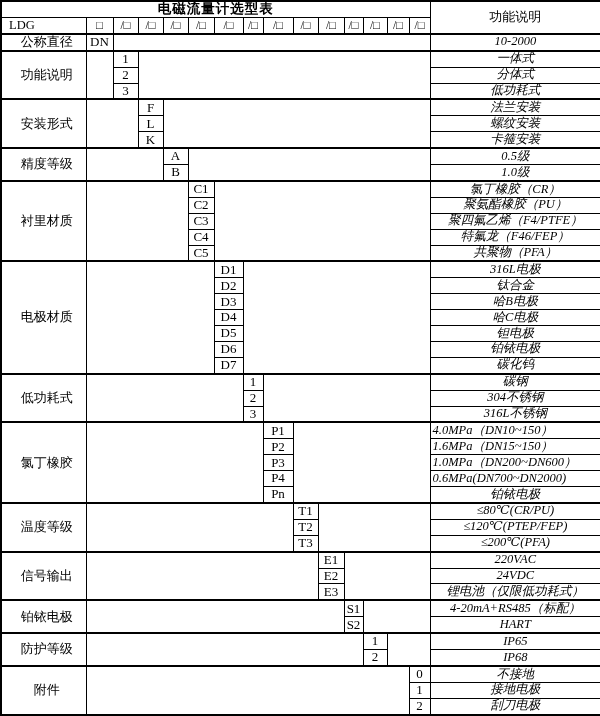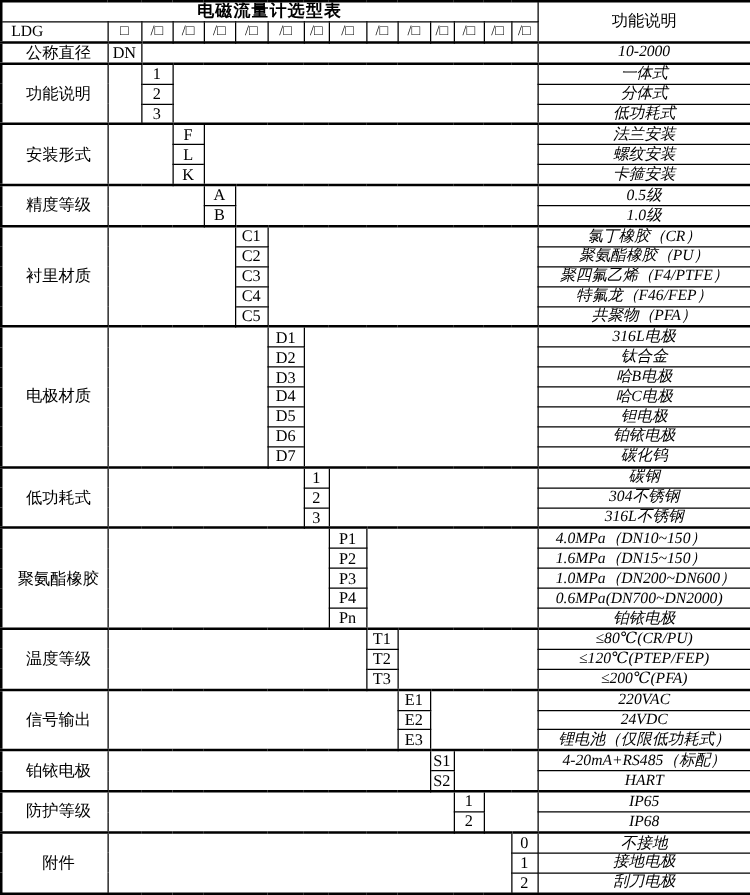--- a/index.html
+++ b/index.html
@@ -11,21 +11,21 @@
   td{border:1px solid #000;text-align:center;vertical-align:middle;
      padding:0;overflow:hidden;white-space:nowrap;font-size:12.5px;line-height:1.1;}
   tr.sec > td{border-top:2px solid #000;}
   .title{font-weight:bold;font-size:13.5px;letter-spacing:1px;}
   .deschdr{font-size:13px;}
   .lbl{text-align:center;padding-left:6px;font-size:13px;}
   .ldg{text-align:left;padding-left:7px;}
   .code{font-size:13px;}
   .box{font-size:11.5px;}
   .desc{font-size:12.5px;font-style:italic;}
-  .ta-l{text-align:left;padding-left:14px;}
+  .ta-l{text-align:left;padding-left:2px;}
   .sp{border-top:1px solid #000;}
 </style>
 </head>
 <body>
 
 <div class="wrap">
 <table>
 <colgroup>
   <col style="width:85px">
         <col style="width:27px">
@@ -186,21 +186,21 @@
 <tr>
   <td class="code">2</td>
   <td class="desc">304不锈钢</td>
 </tr>
 <tr>
   <td class="code">3</td>
   <td class="desc">316L不锈钢</td>
 </tr>
 
 <tr class="sec">
-  <td class="lbl" rowspan="5">聚氨酯橡胶</td>
+  <td class="lbl" rowspan="5">氯丁橡胶</td>
   <td class="sp" colspan="7" rowspan="5"></td>
   <td class="code">P1</td>
   <td class="sp" colspan="6" rowspan="5"></td>
   <td class="desc ta-l">4.0MPa（DN10~150）</td>
 </tr>
 <tr>
   <td class="code">P2</td>
   <td class="desc ta-l">1.6MPa（DN15~150）</td>
 </tr>
 <tr>

